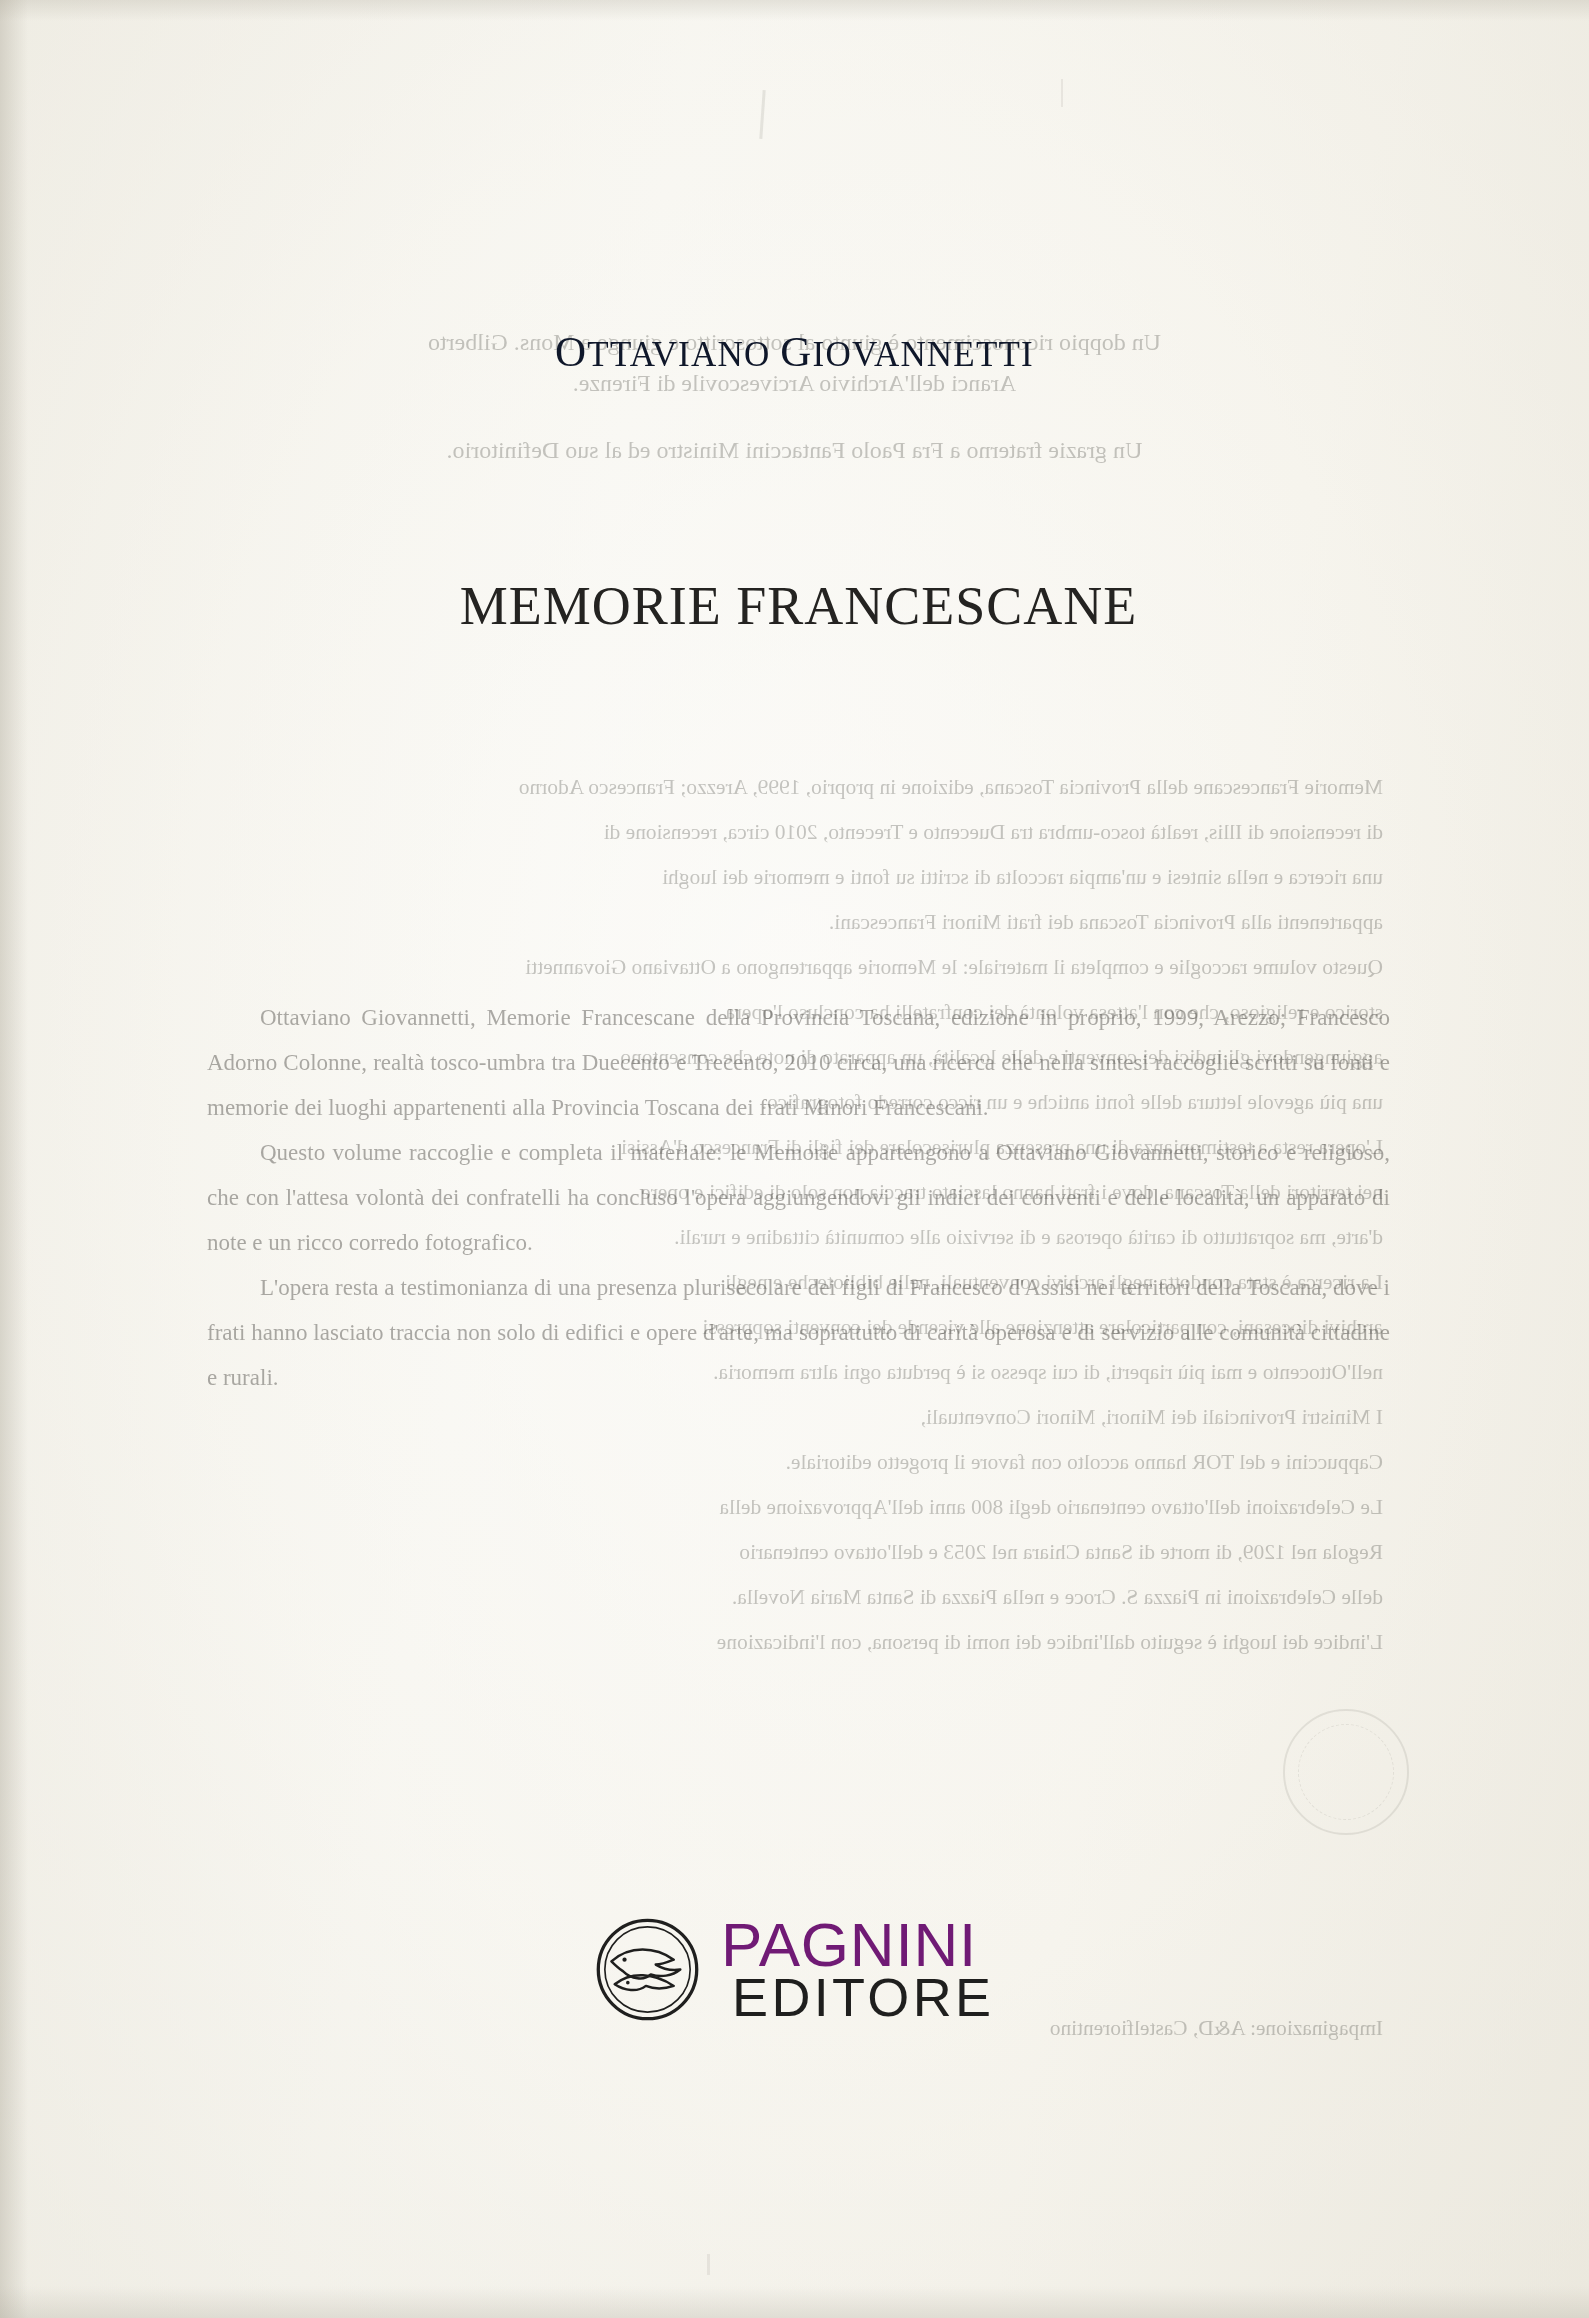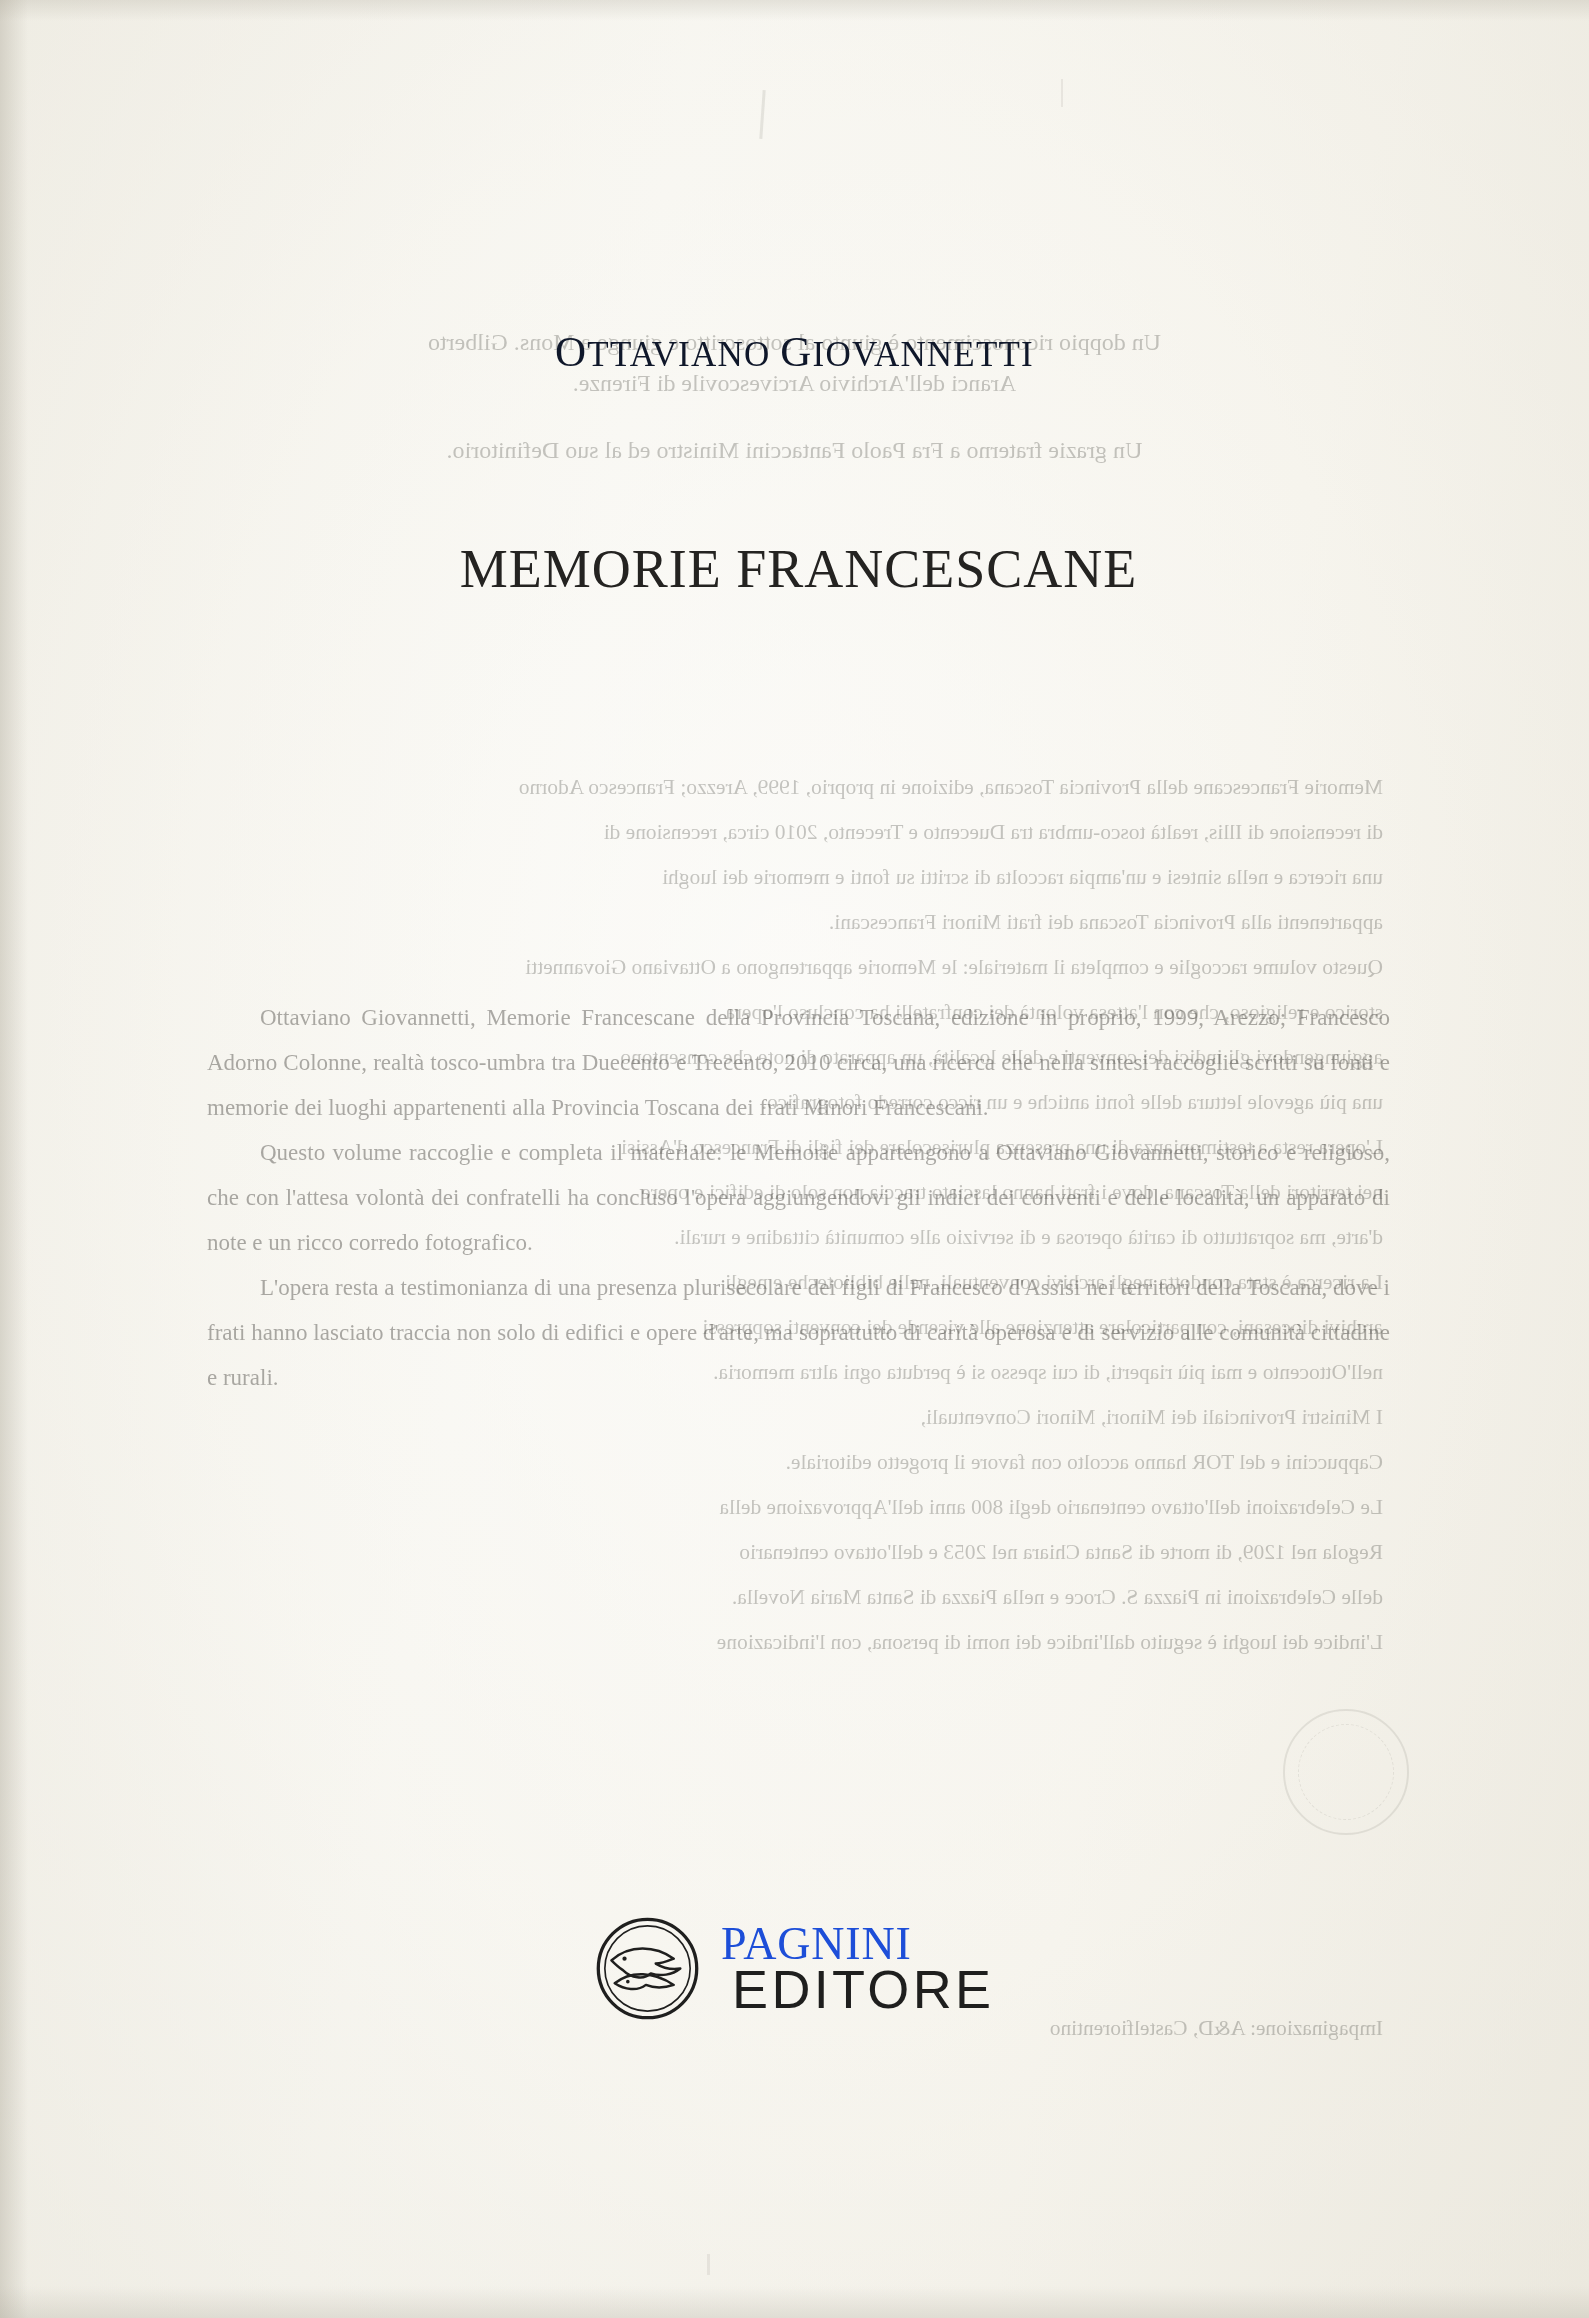--- a/index.html
+++ b/index.html
@@ -79,21 +79,21 @@
     left: 0; right: 0;
     text-align: center;
     font-size: 35px;
     letter-spacing: 1.2px;
     color: #0f172a;
   }
   .author .cap { font-size: 43px; }
 
   .title {
     position: absolute;
-    top: 532px;
+    top: 569px;
     left: 0; right: 0;
     text-align: center;
     font-size: 54px;
     line-height: 74px;
     letter-spacing: 1px;
     color: #242321;
     padding-left: 8px;
   }
 
   
@@ -144,24 +144,24 @@
     width: 105px;
     height: 105px;
     flex: 0 0 auto;
   }
   .pub-words {
     display: flex;
     flex-direction: column;
     line-height: 0.92;
   }
   .pub-name {
-    font-family: Liberation Serif, serif;
-    font-size: 46px;
+    font-family: Liberation Sans, sans-serif;
+    font-size: 62px;
     letter-spacing: 0.8px;
-    color: #1d4ed8;
+    color: #701a75;
   }
   .pub-sub {
     font-family: "Liberation Sans", sans-serif;
     font-size: 54px;
     letter-spacing: 3.3px;
     color: #1f1f1e;
     margin-left: 11px;
   }
 
   

